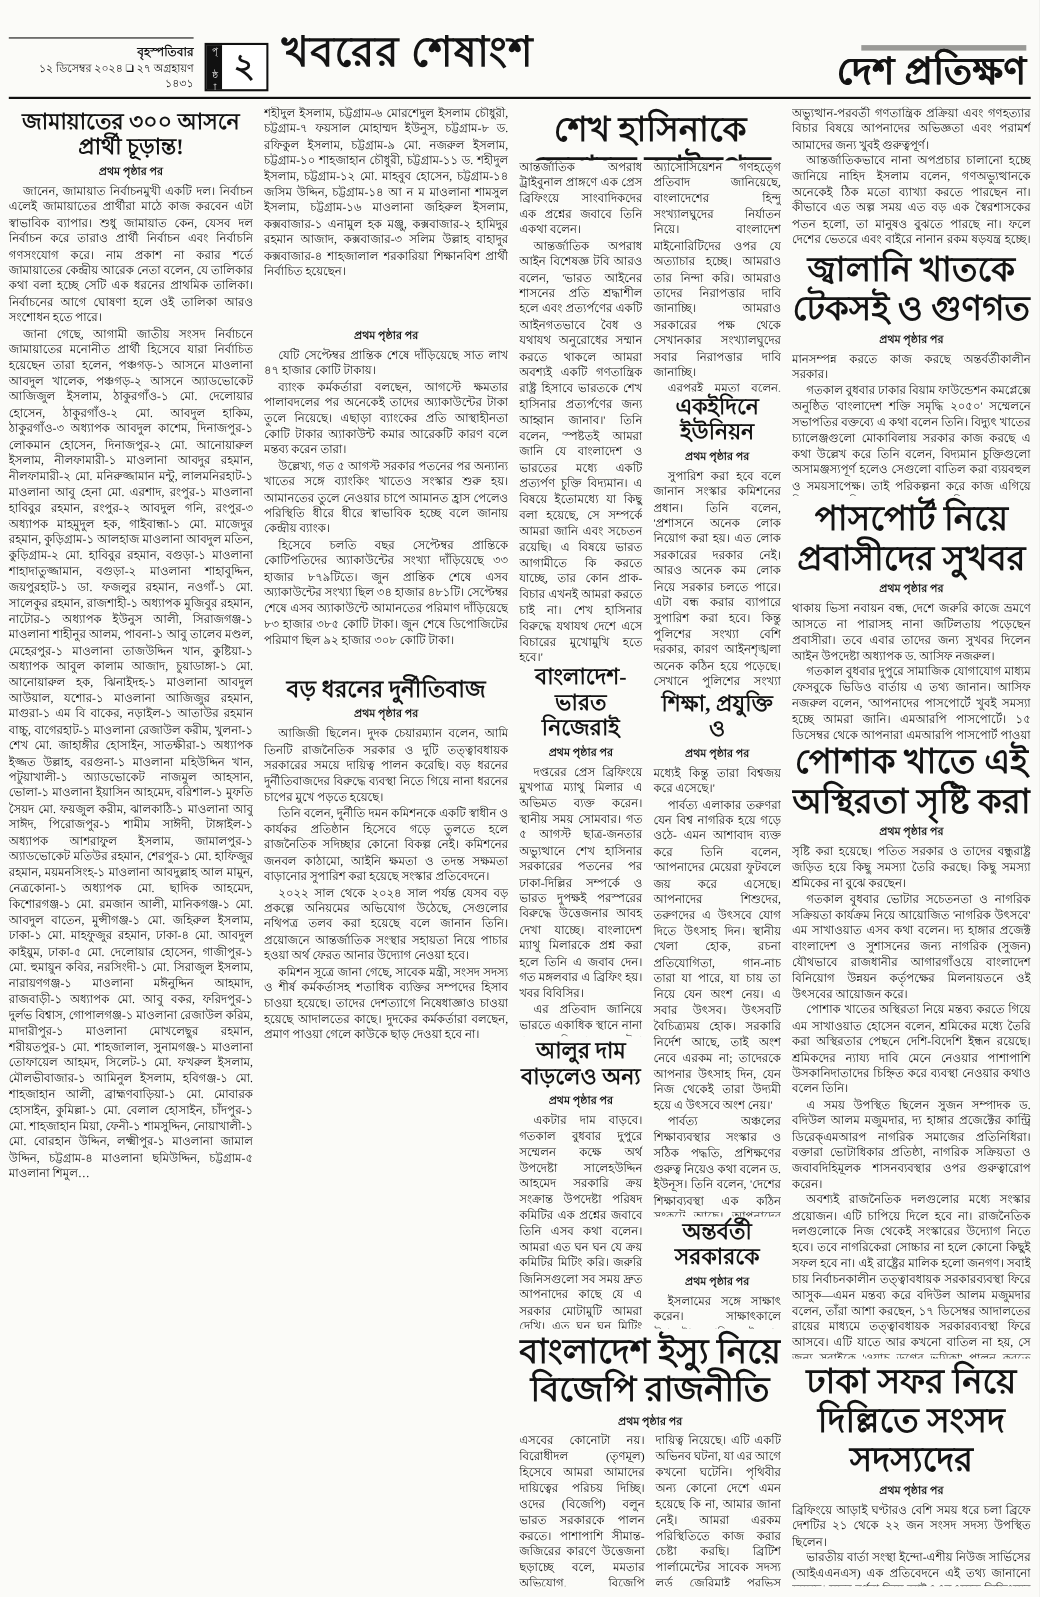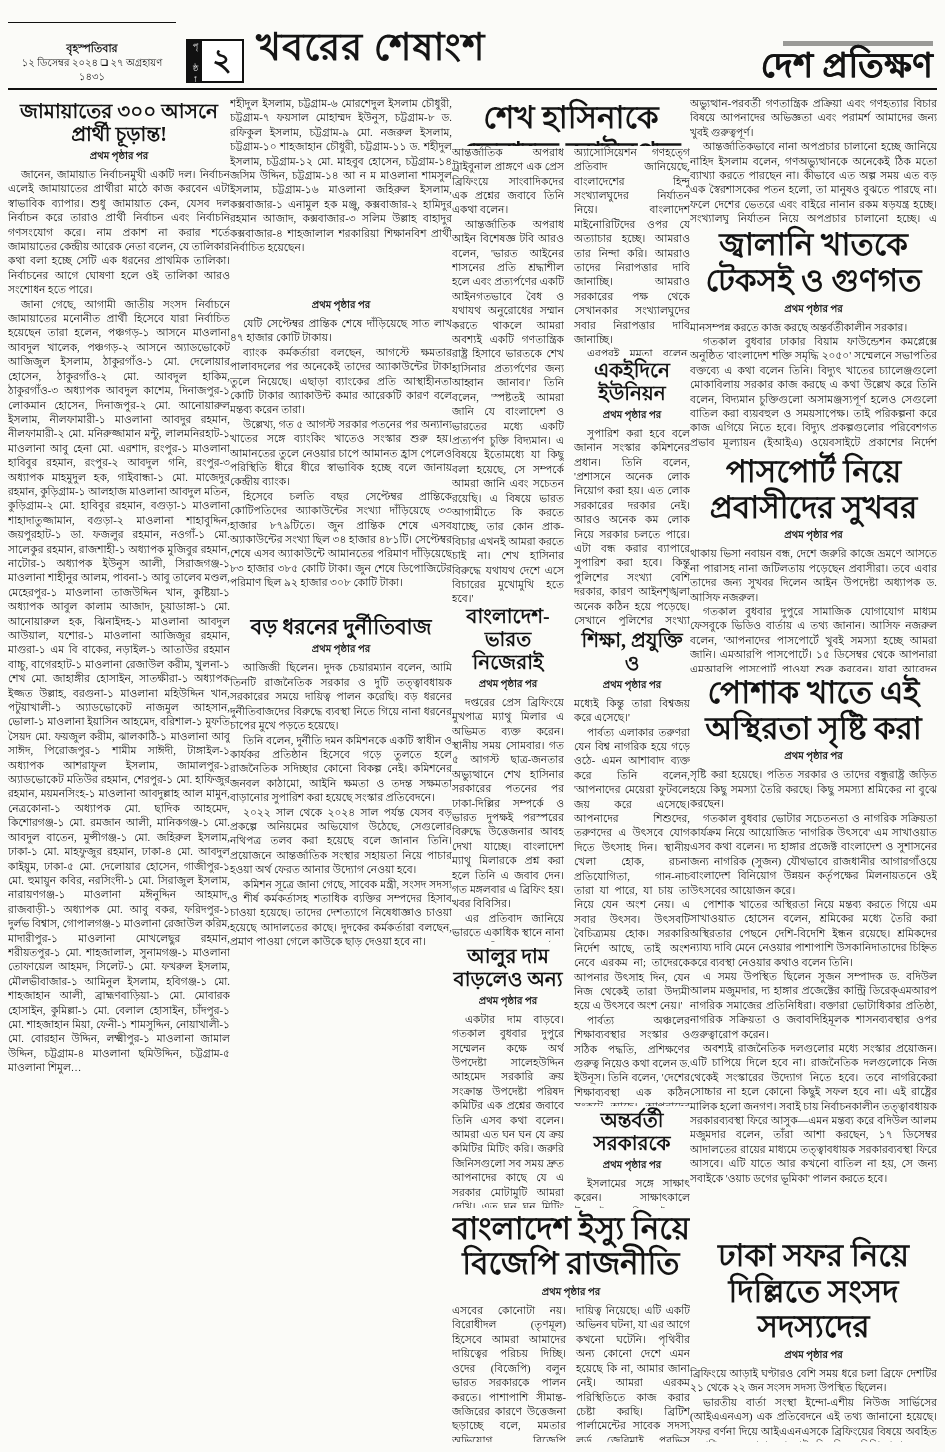--- a/index.html
+++ b/index.html
@@ -5,36 +5,36 @@
   * { margin:0; padding:0; box-sizing:border-box; }
   html,body { background:#e8e8e6; }
   .page {
     width:945px; height:1452px; margin:0 auto; background:#fbfbf8; color:#141414;
     font-family:"Liberation Serif","DejaVu Serif",serif;
     position:relative; overflow:hidden; padding:34px 8px 6px 8px;
   }
   
   .hdr { display:flex; align-items:flex-end; gap:10px; border-bottom:2.5px solid #111;
          padding-bottom:5px; height:56px; }
-  .hdr-date { width:168px; text-align:center; font-size:11px; line-height:1.35;
-              border-top:1.5px solid #111; padding-top:18px; font-weight:bold; }
+  .hdr-date { width:168px; text-align:right; font-size:11px; line-height:1.35;
+              border-top:1.5px solid #111; padding-top:6px; font-weight:bold; }
   .hdr-date .d2 { font-size:10px; font-weight:normal; }
   .page-box { display:flex; border:2px solid #111; height:44px; }
   .page-box .strip { background:#111; color:#fff; width:14px; font-size:8px;
       writing-mode:vertical-rl; text-orientation:upright; text-align:center; line-height:14px;}
   .page-box .num { width:40px; display:flex; align-items:center; justify-content:center;
       font-size:30px; font-weight:bold; background:#fff; }
   .section-title { font-size:38px; font-weight:bold; letter-spacing:1px; padding:0 6px 2px 2px;margin-top:48px; }
   .hdr-spacer { flex:1; }
   .masthead { text-align:center; padding-right:4px; }
   .masthead .tagline { height:5px; width:150px; background:#9a9a97; margin:0 0 3px auto; }
   .masthead .brand { font-size:34px; font-weight:bold; line-height:1;
        text-shadow:0.6px 0 #141414; letter-spacing:0.5px; }
   
-  .content { display:grid; grid-template-columns:222px 222px 238px 1fr; 
+  .content { display:grid; grid-template-columns:222px 222px 238px 1fr; gap:10px;
              padding-top:7px; height:1352px; }
   .col { display:flex; flex-direction:column; overflow:hidden; }
   .blk { overflow:hidden; }
   h2.head { font-weight:bold; text-align:center; line-height:1.15; padding:3px 0 1px; }
   .h-col  { font-size:20px; }
   .h-mid  { font-size:21px; }
   .h-wide { font-size:31px; }
   .cont-line { text-align:center; font-size:10px; font-weight:bold; padding:1px 0 3px; }
   p.b { font-size:10.6px; line-height:1.36; text-align:justify; text-indent:13px;
         word-break:break-word; }

